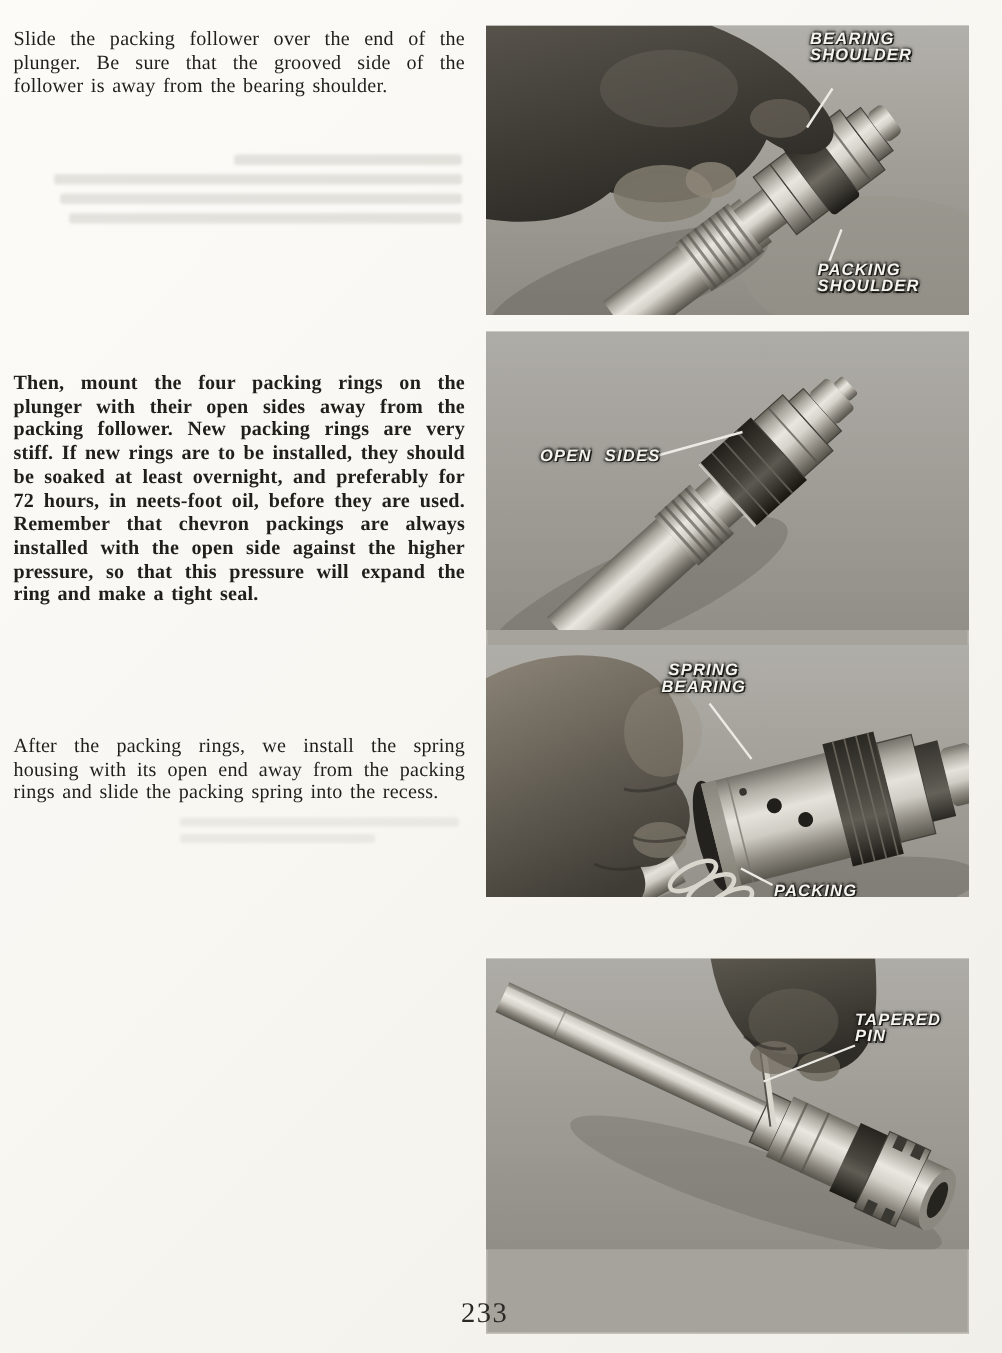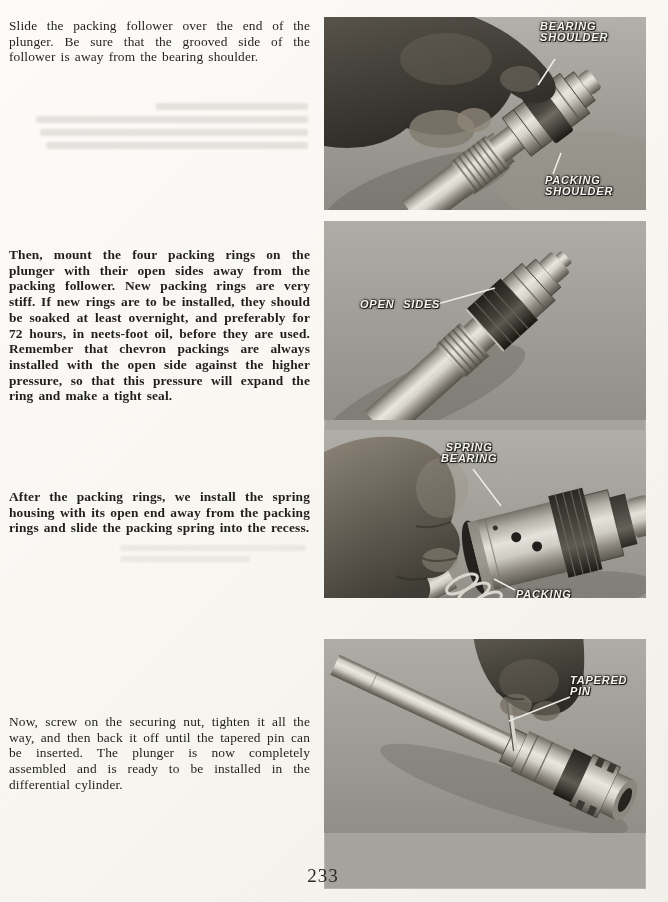--- a/index.html
+++ b/index.html
@@ -8,21 +8,21 @@
     background:linear-gradient(135deg,#fcfbf8 0%,#f7f6f1 50%,#f1efe9 100%);
     font-family:"Liberation Serif", serif; color:#201f1c;
   }
   .para {
     position:absolute; left:9px; width:301px;
     font-size:13.4px; line-height:15.7px; letter-spacing:0.15px; word-spacing:1.5px;
     text-align:justify; margin:0; color:#201f1c;
   }
   .para-1 { top:18px; }
   .para-2 { top:247px;font-weight:bold; }
-  .para-3 { top:489px;font-weight:bold; }
+  .para-3 { top:489px; }
   .para-4 { top:714px; }
 
   .ghost { position:absolute; left:12px; top:97px; width:296px; opacity:.45; filter:blur(1px); }
   .ghost .gl { height:7px; background:#c9c6bf; border-radius:2px; margin:6px 0 6px auto; }
   .ghost .g1 { width:152px; }
   .ghost .g2 { width:272px; }
   .ghost .g3 { width:268px; }
   .ghost .g4 { width:262px; }
   .ghost2 { position:absolute; left:120px; top:540px; width:186px; opacity:.3; filter:blur(1px); }
   .ghost2 .gl { height:6px; background:#ccc9c2; border-radius:2px; margin:5px 0; }
@@ -76,21 +76,20 @@
   </div>
 
   <p class="para para-2">Then, mount the four packing rings on the plunger with their open sides away from the packing follower.  New packing rings are very stiff.  If new rings are to be installed, they should be soaked at least overnight, and preferably for 72 hours, in neets-foot oil, before they are used.  Remember that chevron packings are always installed with the open side against the higher pressure, so that this pressure will expand the ring and make a tight seal.</p>
   <p class="para para-3">After the packing rings, we install the spring housing with its open end away from the packing rings and slide the packing spring into the recess.</p>
 
   <div class="ghost2">
     <div class="gl"></div>
     <div class="gl" style="width:70%; margin-left:0;"></div>
   </div>
 
-  <p class="para para-4">Now, screw on the securing nut, tighten it all the way, and then back it off until the tapered pin can be inserted.  The plunger is now completely assembled and is ready to be installed in the differential cylinder.</p>
 
   <figure class="photo photo-1">
     <svg viewBox="0 0 322 193">
       <defs>
         <linearGradient id="p1bg" x1="0" y1="0" x2="0" y2="1">
           <stop offset="0" stop-color="#b2b0aa"></stop>
             <stop offset="1" stop-color="#8d8b83"></stop>
         </linearGradient>
         <linearGradient id="p1m" x1="0" y1="0" x2="0" y2="1">
           <stop offset="0" stop-color="#6b685f"></stop>

